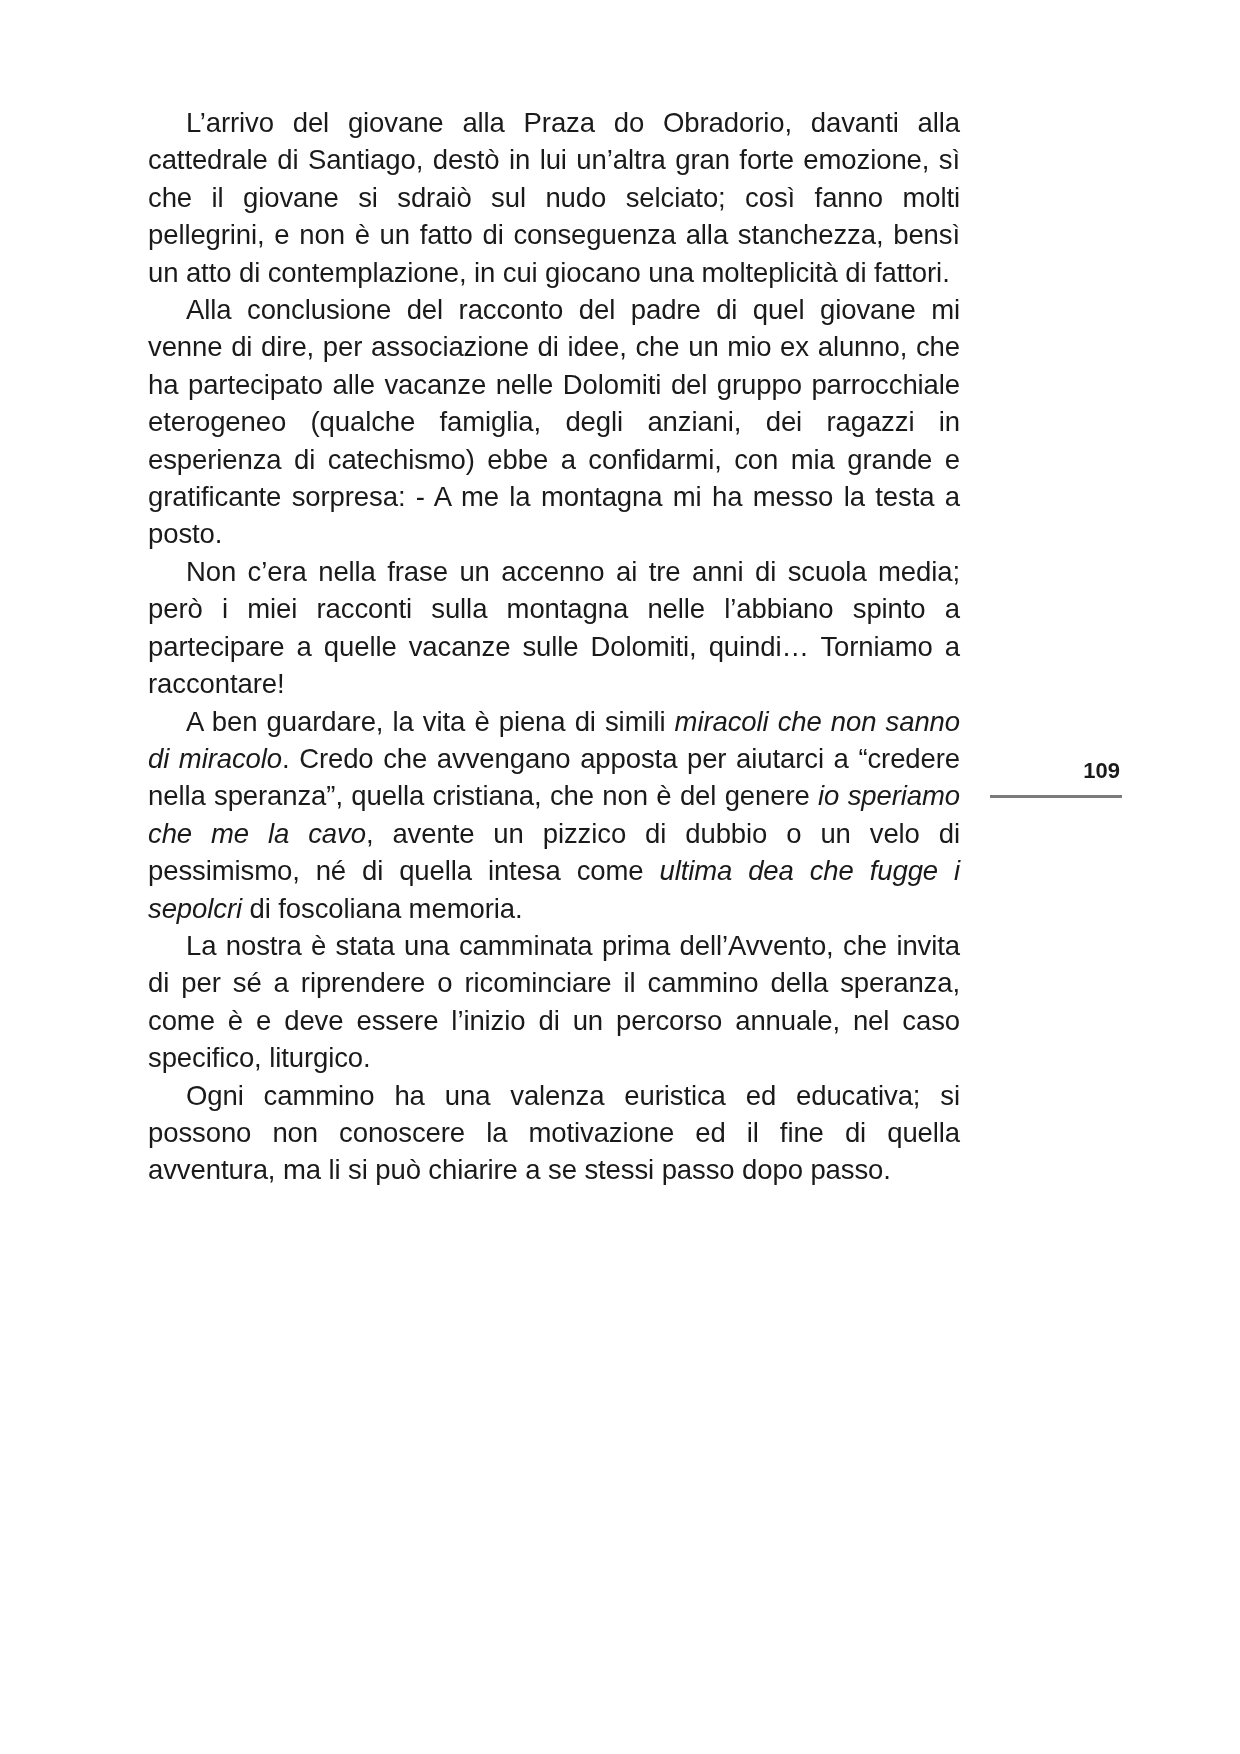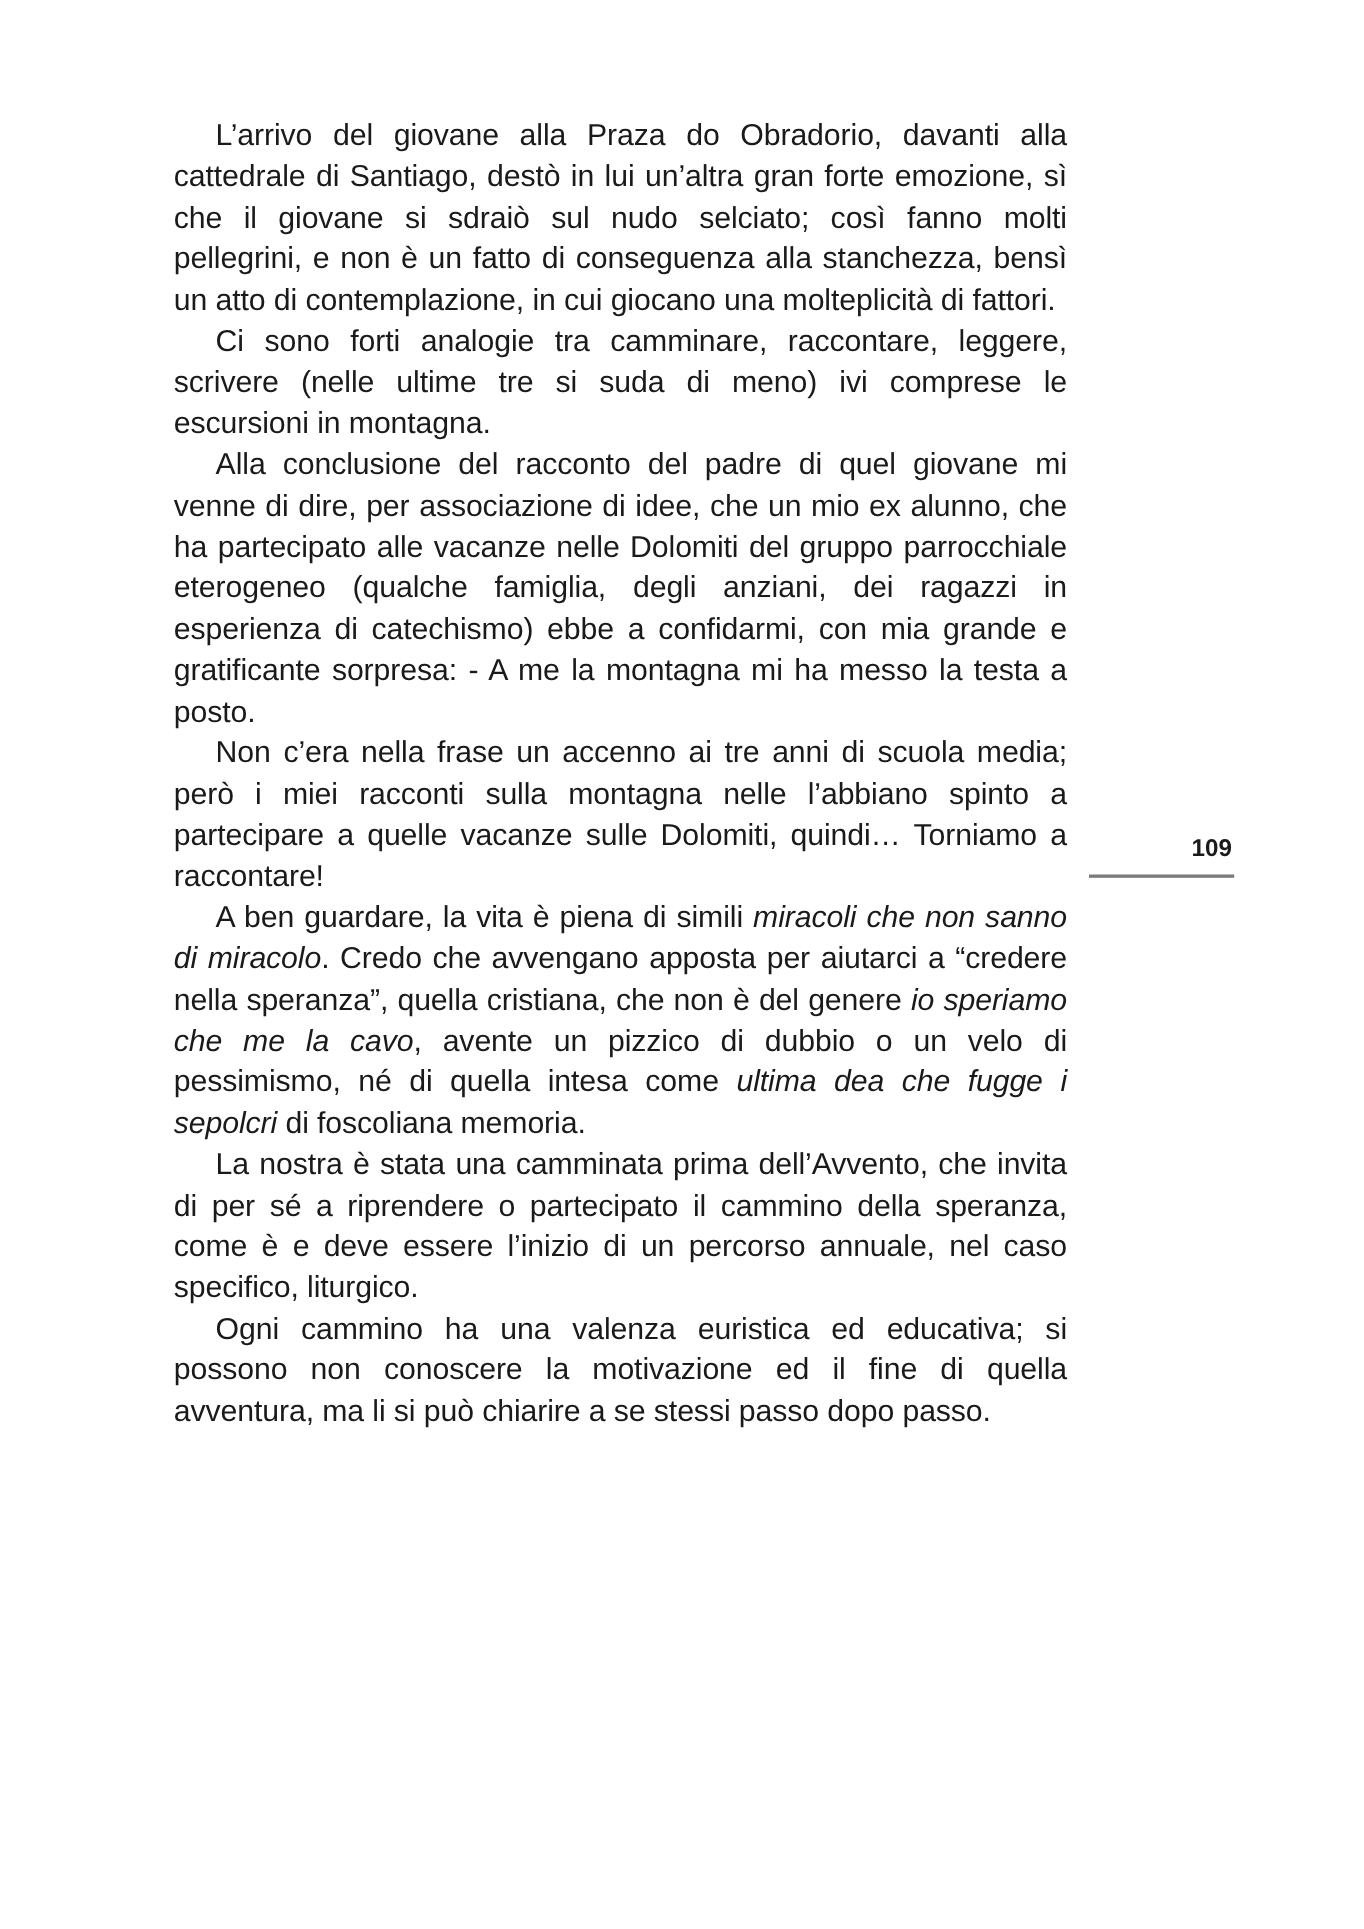--- a/index.html
+++ b/index.html
@@ -18,21 +18,21 @@
 
   #page {
     position: absolute;
     inset: 0;
     background: #ffffff;
   }
 
   
   #text-column {
     position: absolute;
-    left: 158px;
+    left: 148px;
     top: 104px;
     width: 812px;
   }
 
   .para {
     margin: 0;
     text-align: justify;
     text-justify: inter-word;
     font-size: 27.5px;
     line-height: 37.4px;
@@ -74,25 +74,24 @@
     width: 132px;
   }
 </style>
 </head>
 <body style="color: rgb(26, 26, 26);">
 
 <div id="page" style="background: rgb(255, 255, 255);">
 
   <div id="text-column">
       <p class="para"><span>L’arrivo del giovane alla Praza do Obradorio, davanti alla cattedrale di Santiago, destò in lui un’altra gran forte emozione, sì che il giovane si sdraiò sul nudo selciato; così fanno molti pellegrini, e non è un fatto di conseguenza alla stanchezza, bensì un atto di contemplazione, in cui giocano una molteplicità di fattori.</span></p>
-      <p class="para"><span>Ci sono forti analogie tra camminare, raccontare, leggere, scrivere (nelle ultime tre si suda di meno) ivi comprese le escursioni in montagna.</span></p>
       <p class="para"><span>Alla conclusione del racconto del padre di quel giovane mi venne di dire, per associazione di idee, che un mio ex alunno, che ha partecipato alle vacanze nelle Dolomiti del gruppo parrocchiale eterogeneo (qualche famiglia, degli anziani, dei ragazzi in esperienza di catechismo) ebbe a confidarmi, con mia grande e gratificante sorpresa: - A me la montagna mi ha messo la testa a posto.</span></p>
       <p class="para"><span>Non c’era nella frase un accenno ai tre anni di scuola media; però i miei racconti sulla montagna nelle l’abbiano spinto a partecipare a quelle vacanze sulle Dolomiti, quindi… Torniamo a raccontare!</span></p>
       <p class="para"><span>A ben guardare, la vita è piena di simili </span><em>miracoli che non sanno di miracolo</em><span>. Credo che avvengano apposta per aiutarci a “credere nella speranza”, quella cristiana, che non è del genere </span><em>io speriamo che me la cavo</em><span>, avente un pizzico di dubbio o un velo di pessimismo, né di quella intesa come </span><em>ultima dea che fugge i sepolcri</em><span> di foscoliana memoria.</span></p>
-      <p class="para"><span>La nostra è stata una camminata prima dell’Avvento, che invita di per sé a riprendere o partecipato il cammino della speranza, come è e deve essere l’inizio di un percorso annuale, nel caso specifico, liturgico.</span></p>
+      <p class="para"><span>La nostra è stata una camminata prima dell’Avvento, che invita di per sé a riprendere o ricominciare il cammino della speranza, come è e deve essere l’inizio di un percorso annuale, nel caso specifico, liturgico.</span></p>
       <p class="para"><span>Ogni cammino ha una valenza euristica ed educativa; si possono non conoscere la motivazione ed il fine di quella avventura, ma li si può chiarire a se stessi passo dopo passo.</span></p>
     </div>
 
   <div id="page-number-block">
     <span class="page-number">109</span>
     <div class="page-rule" style="background: rgb(123, 123, 123);"></div>
   </div>
 
 </div>
 

